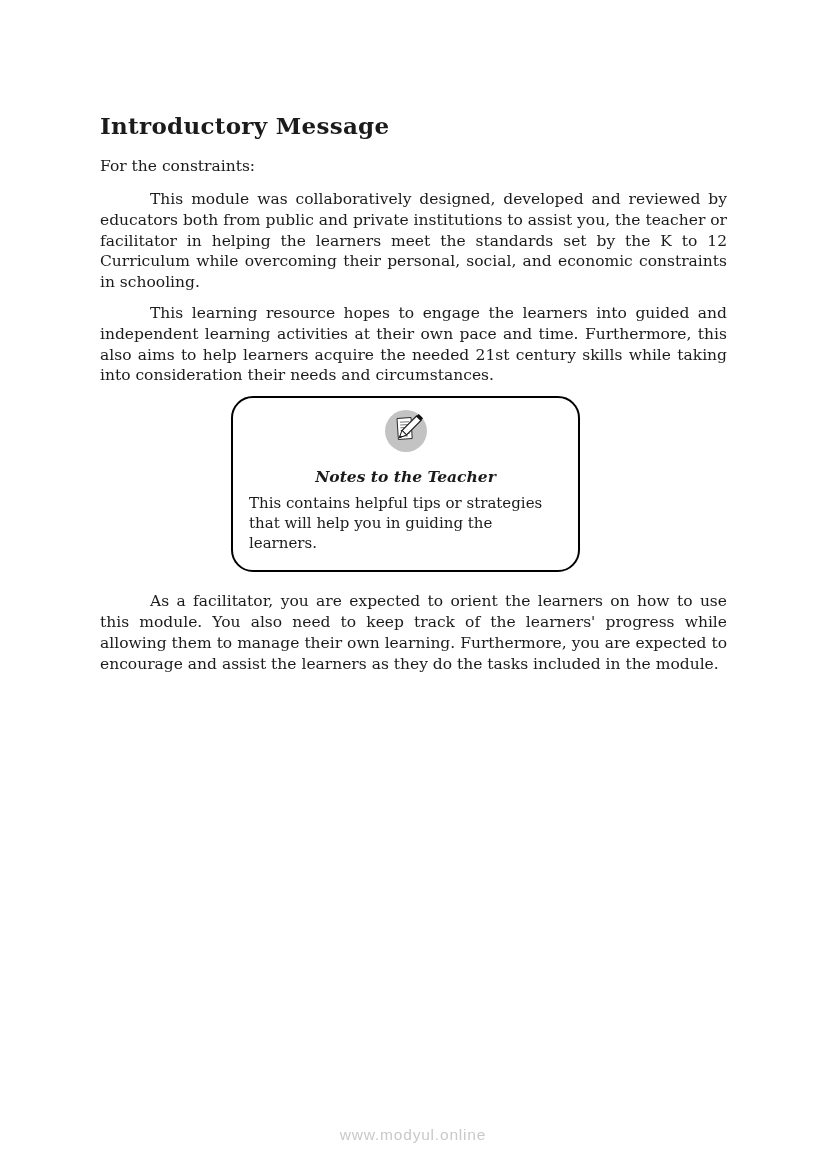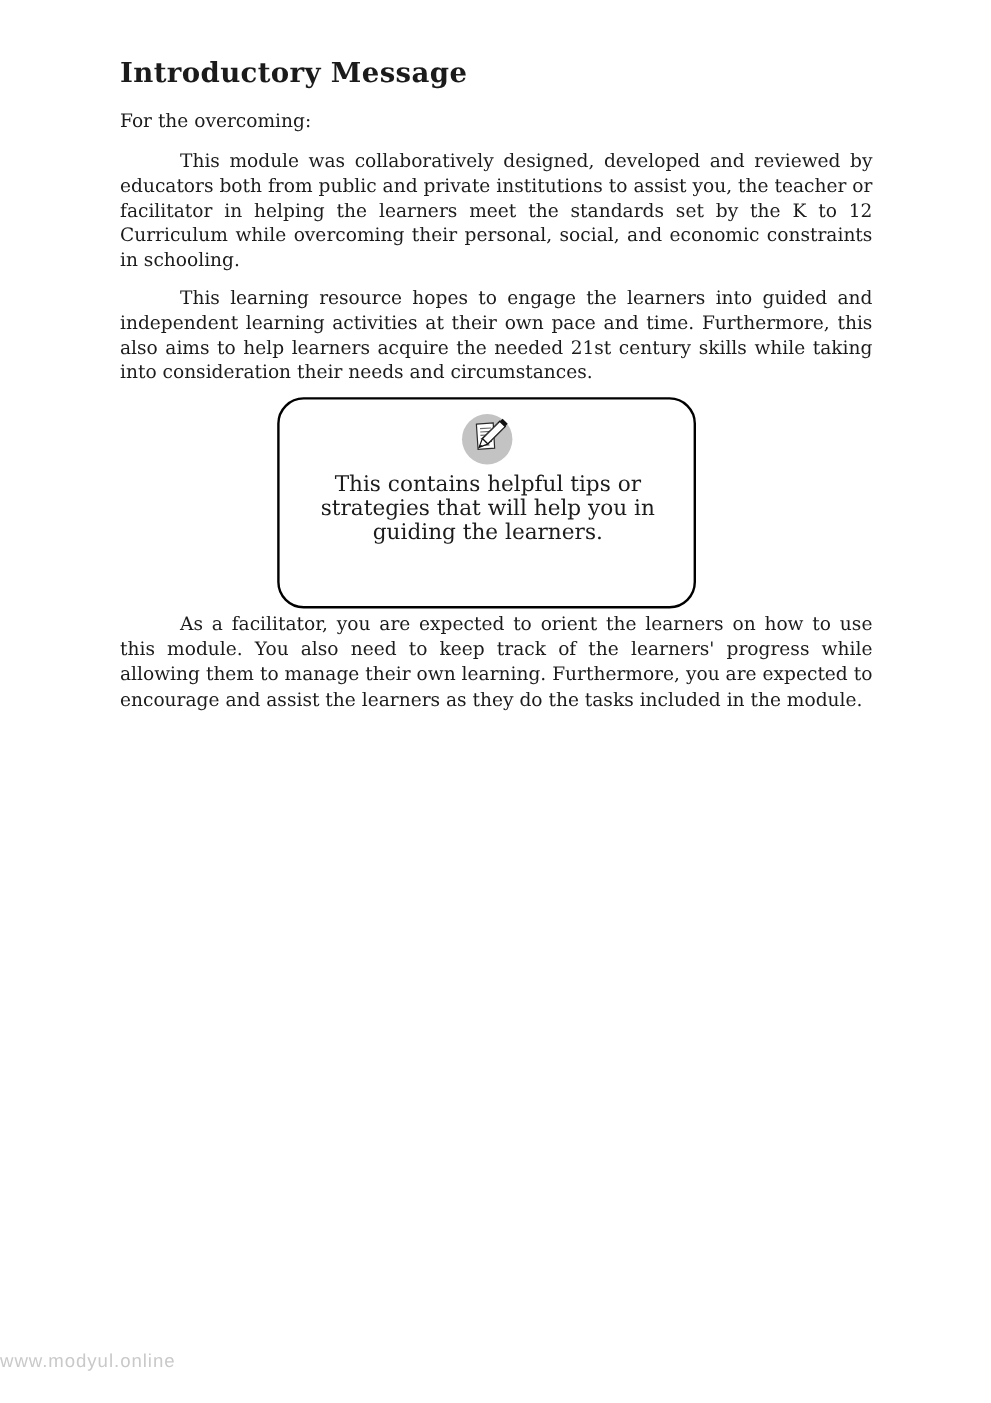--- a/index.html
+++ b/index.html
@@ -5,21 +5,21 @@
   html, body { margin: 0; padding: 0; background: #ffffff; }
   .page {
     position: relative;
     width: 826px;
     height: 1169px;
     background: #ffffff;
     overflow: hidden;
     font-family: "DejaVu Serif", serif;
     color: #1b1b1b;
     box-sizing: border-box;
-    padding: 48px 99px 0 100px;
+    padding: 113px 99px 0 100px;
   }
   .page-title {
     font-size: 23px;
     font-weight: bold;
     line-height: 26px;
     margin: 0 0 17px 0;
     letter-spacing: 0.3px;
   }
   .salutation {
     font-size: 15.5px;
@@ -48,48 +48,48 @@
     line-height: 0;
   }
   .notes-title {
     font-size: 15.5px;
     font-weight: bold;
     font-style: italic;
     line-height: 21px;
     margin-top: 13px;
   }
   .notes-body {
-    font-size: 18px;
+    font-size: 15px;
     line-height: 20px;
-    text-align: center;
+    text-align: left;
     margin: 6px 0 0 2px;
   }
   .closing {
-    margin-top: 3px;
+    margin-top: 19px;
   }
   .watermark {
     position: absolute;
     left: 0;
     right: 0;
     top: 1126px;
-    text-align: left;
+    text-align: center;
     font-family: "Liberation Sans", sans-serif;
     font-size: 15.5px;
     letter-spacing: 0.8px;
     color: #c9c9c9;
   }
 </style>
 </head>
 <body>
 
 <div class="page">
 
   <h1 class="page-title">Introductory Message</h1>
 
-  <p class="salutation">For the overcoming:</p>
+  <p class="salutation">For the constraints:</p>
 
   <p class="para">This module was collaboratively designed, developed and reviewed by educators both from public and private institutions to assist you, the teacher or facilitator in helping the learners meet the standards set by the K to 12 Curriculum while overcoming their personal, social, and economic constraints in schooling.</p>
   <p class="para">This learning resource hopes to engage the learners into guided and independent learning activities at their own pace and time. Furthermore, this also aims to help learners acquire the needed 21st century skills while taking into consideration their needs and circumstances.</p>
 
   <div class="notes-box">
     <div class="notes-icon-wrap">
       <svg width="44" height="44" viewBox="0 0 44 44" xmlns="http://www.w3.org/2000/svg">
         <circle cx="22" cy="22" r="21" fill="#c3c3c3"></circle>
         <polygon points="13,9.5 27,8.5 28.2,29.5 14.4,30.5" fill="#ffffff" stroke="#2b2b2b" stroke-width="1"></polygon>
         <g stroke="#6a6a6a" stroke-width="0.9">
@@ -101,20 +101,21 @@
           <line x1="17.0" y1="27.2" x2="24.0" y2="26.8"></line>
         </g>
         <polygon points="32.5,7 37,11.5 22.5,26 18,21.5" fill="#ffffff" stroke="#111111" stroke-width="1.1"></polygon>
         <polygon points="32.5,7 34.8,4.9 39.1,9.2 37,11.5" fill="#111111"></polygon>
         <polygon points="18,21.5 22.5,26 15.2,28.8" fill="#ffffff" stroke="#111111" stroke-width="1"></polygon>
         <polygon points="16.6,26.4 18.4,28.1 15.2,28.8" fill="#111111"></polygon>
         <line x1="31" y1="8.8" x2="20" y2="19.8" stroke="#555555" stroke-width="0.7"></line>
         <line x1="35.2" y1="13 " x2="24.2" y2="24" stroke="#555555" stroke-width="0.7"></line>
       </svg>
     </div>
+    <div class="notes-title">Notes to the Teacher</div>
     <p class="notes-body">This contains helpful tips or strategies that will help you in guiding the learners.</p>
   </div>
 
   <p class="para closing">As a facilitator, you are expected to orient the learners on how to use this module. You also need to keep track of the learners' progress while allowing them to manage their own learning. Furthermore, you are expected to encourage and assist the learners as they do the tasks included in the module.</p>
 
   <div class="watermark">www.modyul.online</div>
 
 </div>
 
 </body></html>

